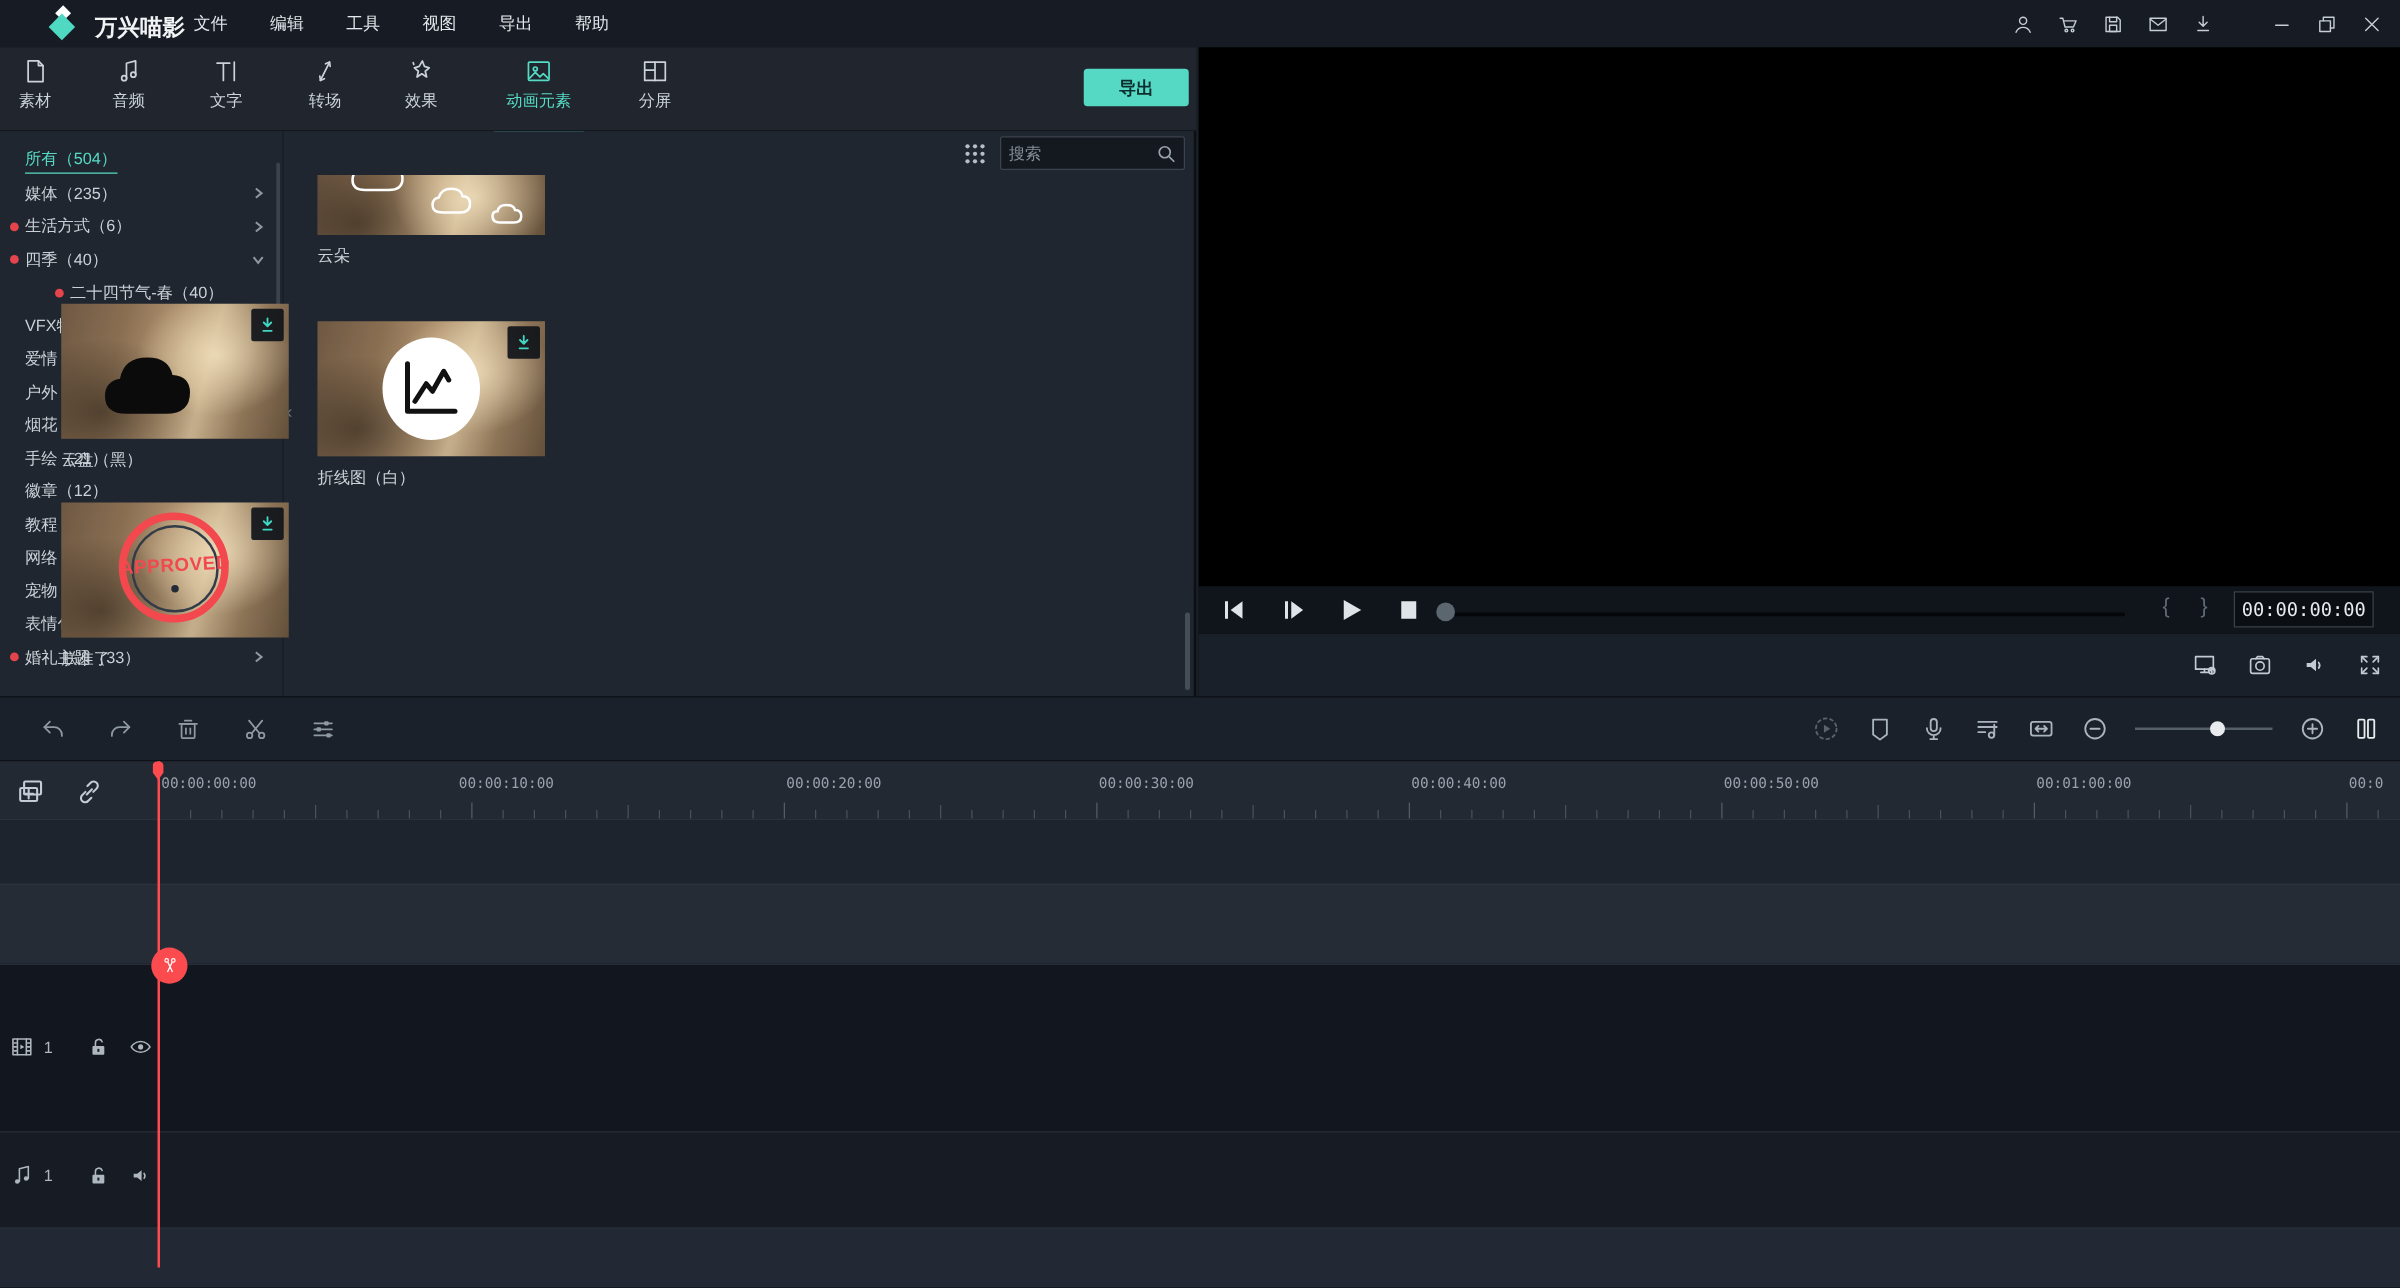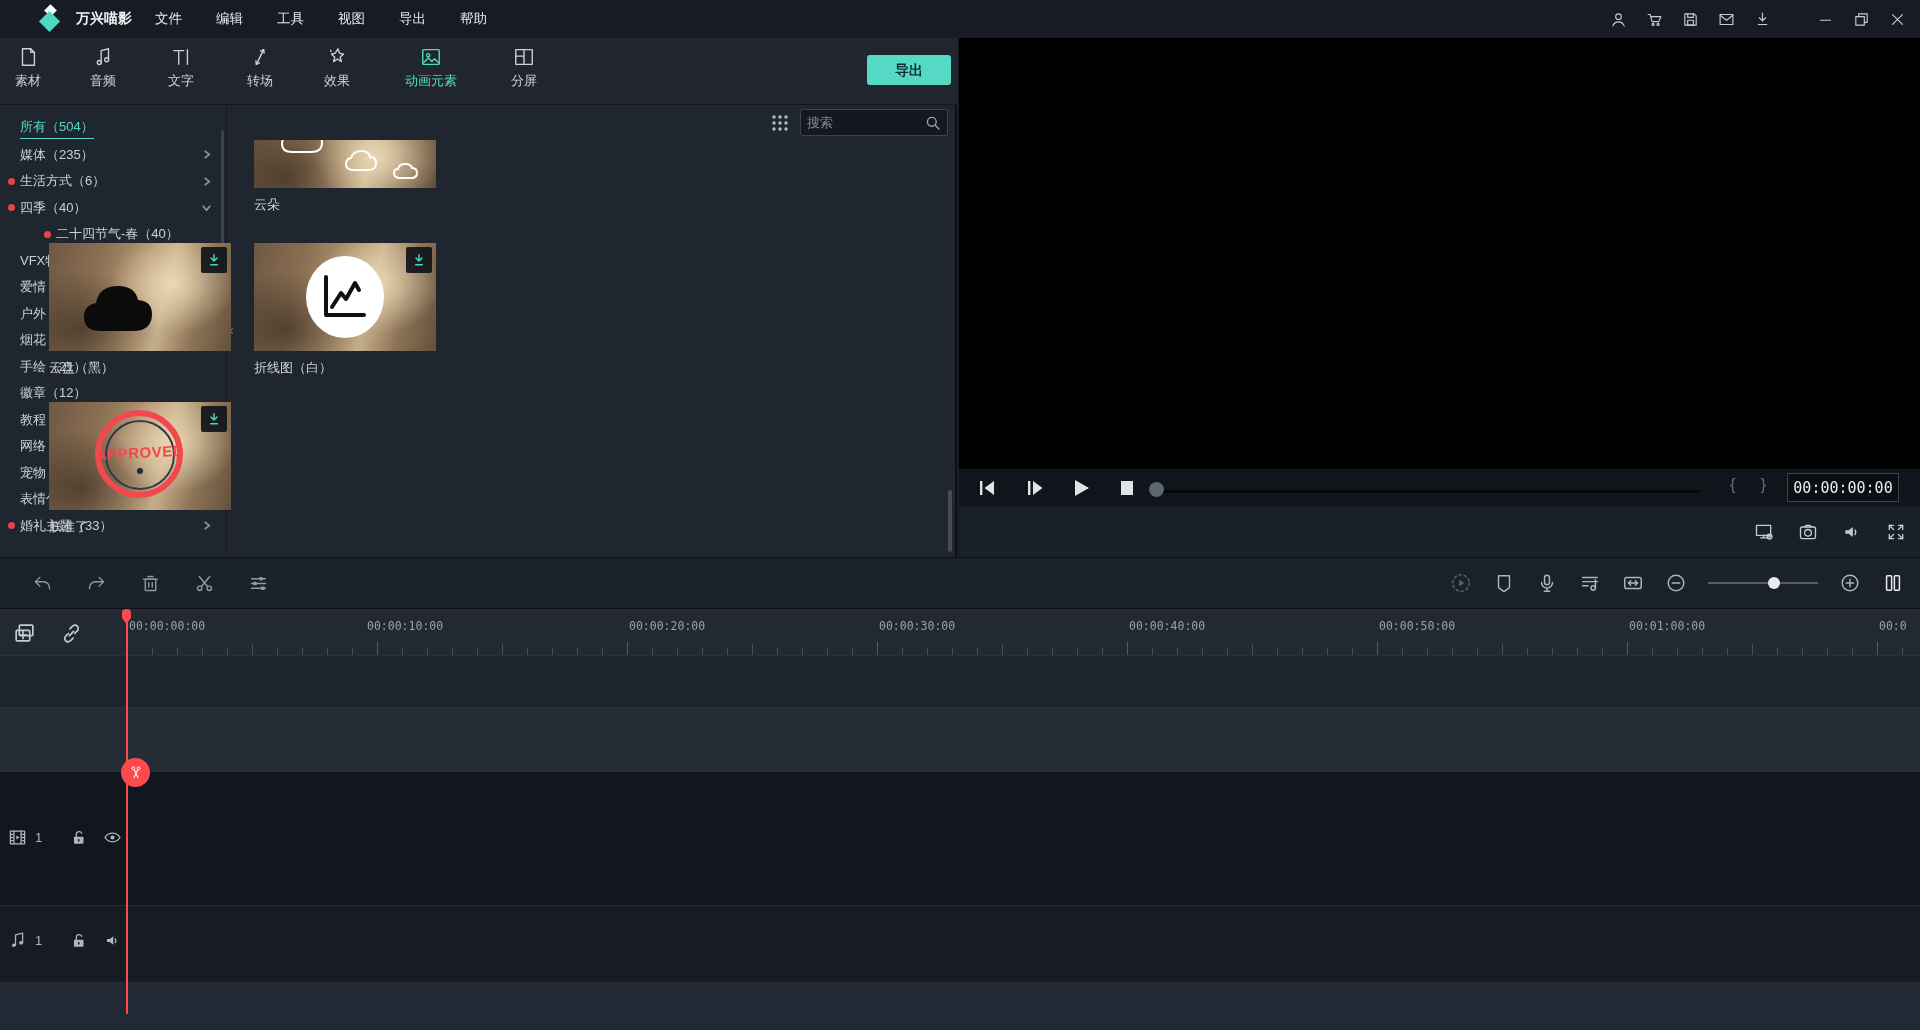--- a/index.html
+++ b/index.html
@@ -7,21 +7,21 @@
   .screen{position:relative;width:1920px;height:1030px;background:#1a1f27;overflow:hidden;color:#cdd4da;}
   svg{display:block;}
   .ic{color:#c6cdd4;}
   .ic svg{stroke:currentColor;fill:none;stroke-width:1.6;stroke-linecap:round;stroke-linejoin:round;}
 
   
   .titlebar{position:absolute;left:0;top:0;width:1920px;height:38px;background:#171c24;display:flex;align-items:center;}
   .logo{position:absolute;left:38px;top:5px;width:26px;height:28px;}
   .logo .d1{position:absolute;left:8px;top:1px;width:9px;height:9px;background:#fff;transform:rotate(45deg);}
   .logo .d2{position:absolute;left:4px;top:9px;width:15px;height:15px;background:#4fd8c2;transform:rotate(45deg);}
-  .appname{position:absolute;left:76px;top:10px;font-size:14px;font-weight:bold;color:#f2f4f6;}
+  .appname{position:absolute;left:76px;top:10px;font-size:18px;font-weight:bold;color:#f2f4f6;}
   .menus{position:absolute;left:138px;top:0;height:38px;display:flex;align-items:center;}
   .menu-item{padding:0 17px;font-size:13.5px;color:#e4e8ec;height:38px;line-height:38px;cursor:default;}
   .proj-title{position:absolute;left:700px;top:0;width:340px;text-align:center;height:38px;line-height:38px;font-size:13.5px;color:#e4e8ec;}
   .win-icons{position:absolute;right:0;top:0;height:38px;display:flex;align-items:center;gap:19px;padding-right:14px;}
   .win-icons .ic{width:17px;height:17px;}
   .win-icons .ic svg{width:17px;height:17px;}
   .wgap{width:8px;}
 
   
   .tabbar{position:absolute;left:0;top:38px;width:957px;height:67px;background:#20252e;border-bottom:1px solid #121720;}
@@ -385,21 +385,21 @@
           </svg>
         <div class="badge">
             <svg viewBox="0 0 24 24">
               <path d="M12 4v9M7.5 9l4.5 4.5L16.5 9"></path>
               <path d="M7 19h10"></path>
             </svg>
           </div>
       </div>
       <div class="card-label">云盘（黑）</div>
     </div>
-    <div class="card" style="left:254px;top:138px;">
+    <div class="card" style="left:254px;top:152px;">
       <div class="thumb h-full">
         <div class="ov" style="left:52px;top:13px;width:78px;height:82px;background:#ffffff;border-radius:50%;"></div>
         <svg class="ov" style="left:66px;top:30px;" width="50" height="48" viewBox="0 0 50 48" fill="none" stroke="#111" stroke-width="4" stroke-linecap="round" stroke-linejoin="round">
             <path d="M6 4v38h38"></path>
             <path d="M12 34l9-14 5 6 9-16 4 7"></path>
           </svg>
         <div class="badge">
             <svg viewBox="0 0 24 24">
               <path d="M12 4v9M7.5 9l4.5 4.5L16.5 9"></path>
               <path d="M7 19h10"></path>

